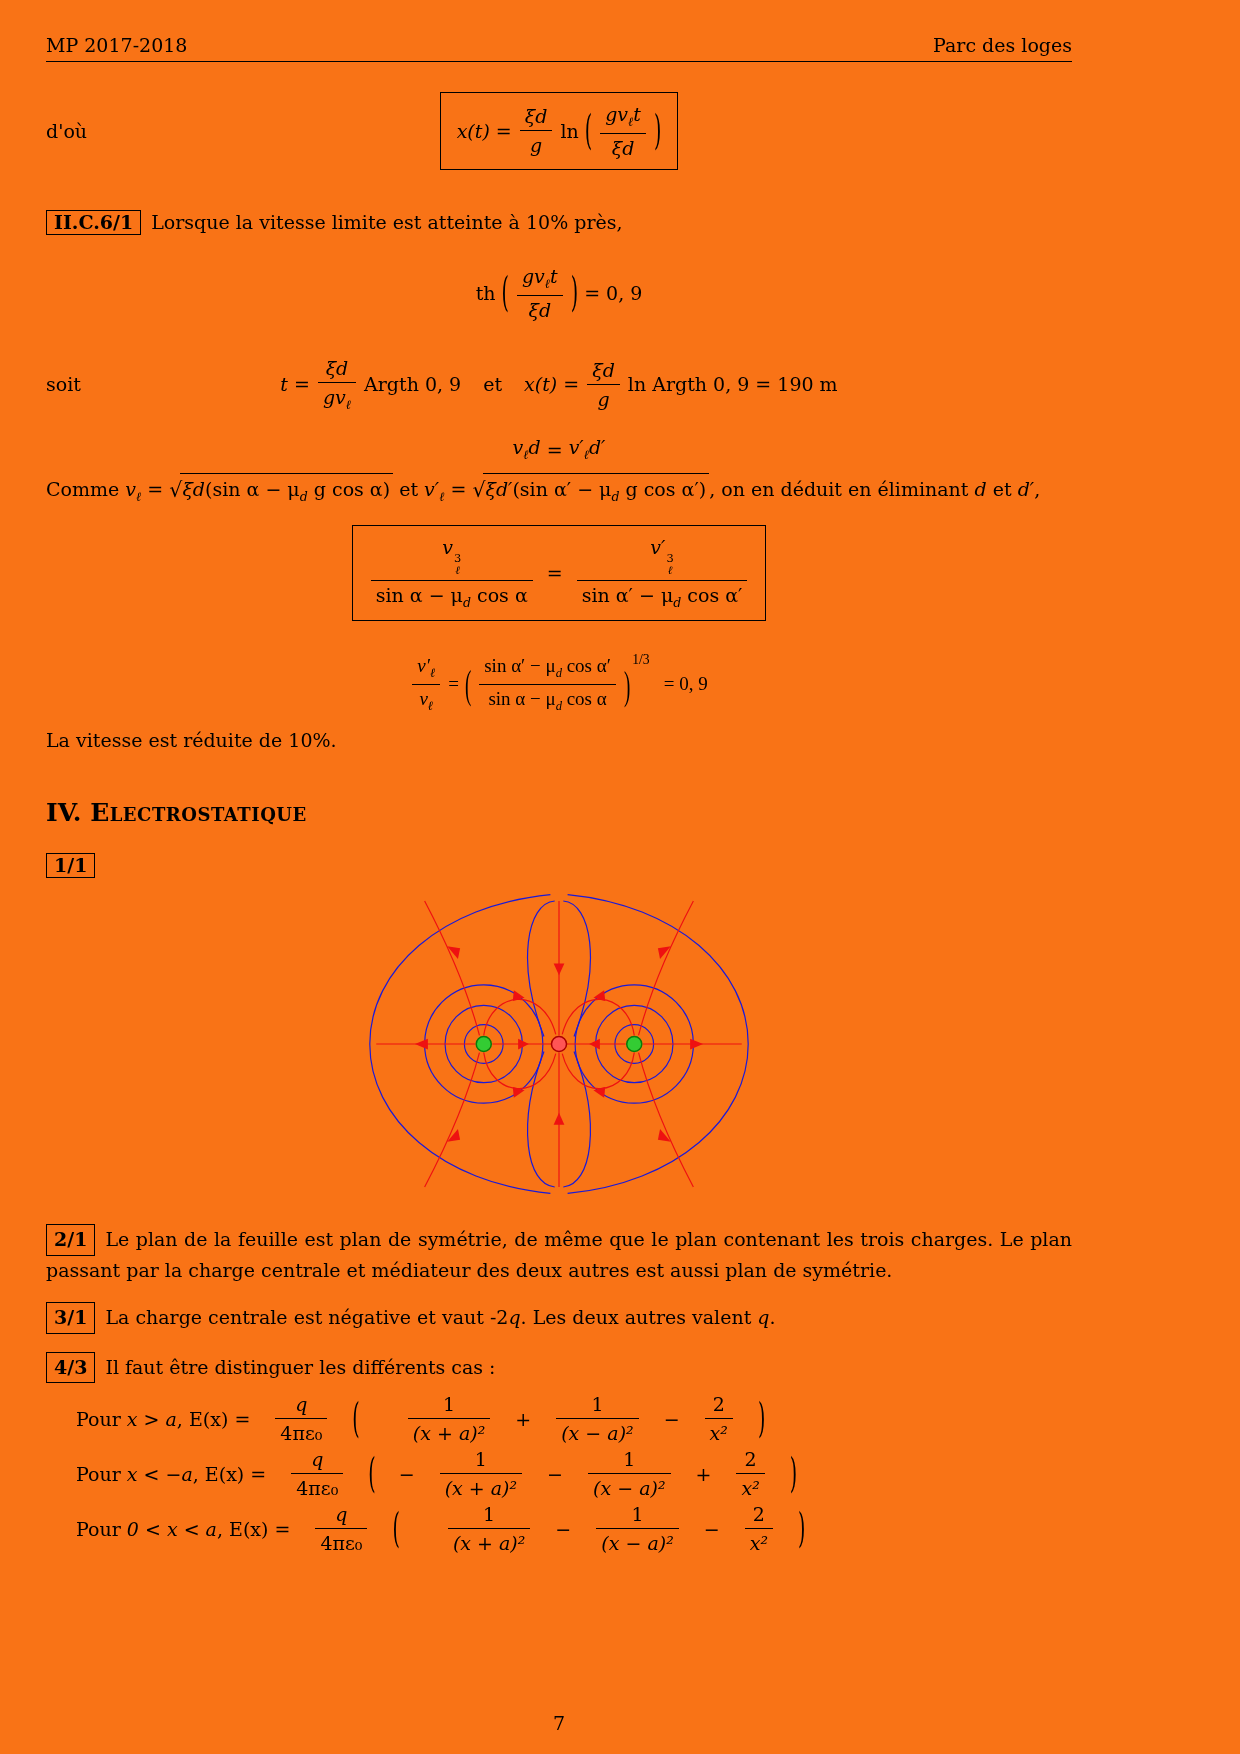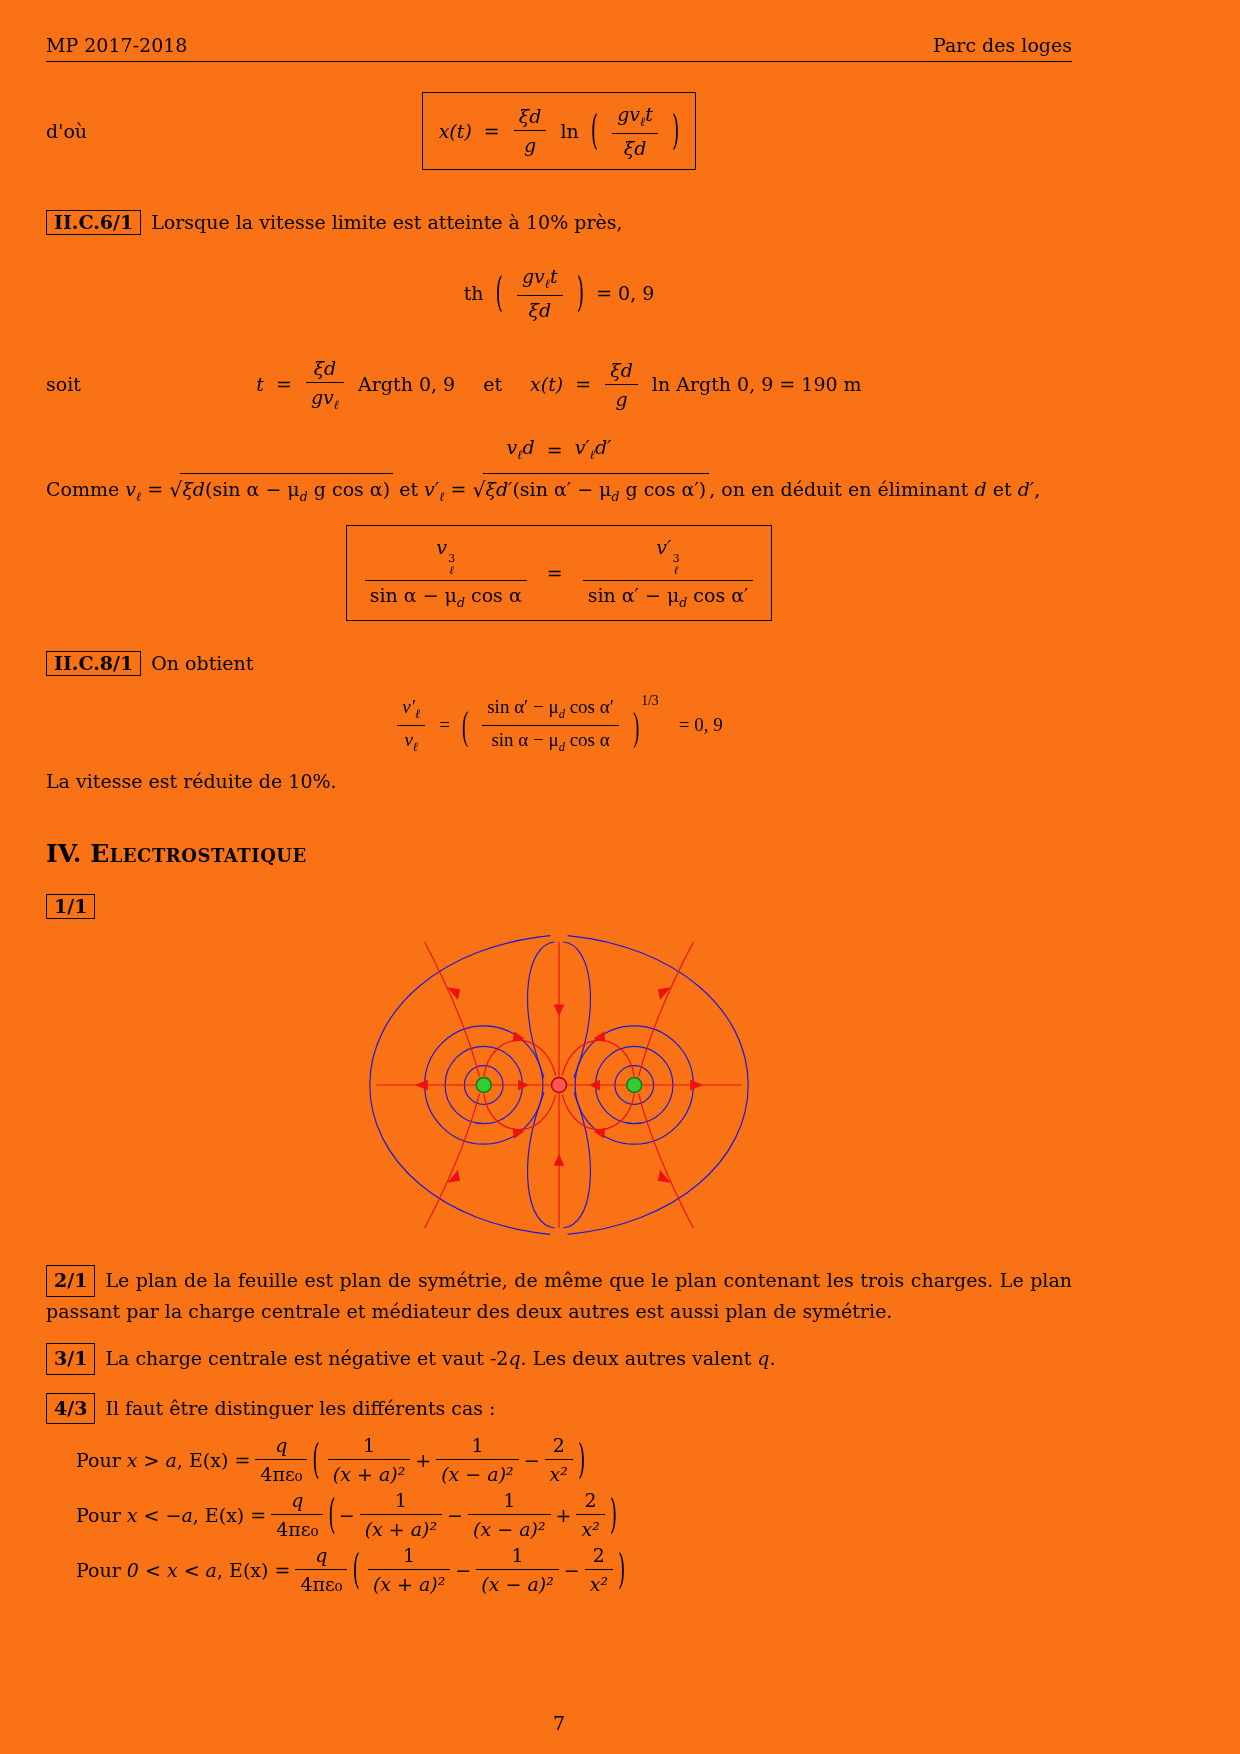--- a/index.html
+++ b/index.html
@@ -11,21 +11,21 @@
   }
   
   .pagehead { display:flex; justify-content:space-between; border-bottom:1.7px solid #000; padding-bottom:5px; }
   
   .qbox { display:inline-block; border:1.6px solid #000; padding:0 7px 1px; font-weight:bold; margin-right:10px; }
   
   .eqline { position:relative; text-align:center; }
   .side-label { position:absolute; left:0; top:50%; transform:translateY(-50%); }
   .labelline { margin:6px 0; }
   
-  .meq { display:inline-flex; align-items:center; gap:12px; }
+  .meq { display:inline-flex; align-items:center; gap:6px; }
   .tok { display:inline-block; white-space:nowrap; }
   .mi { font-style:italic; }
   .frac { display:inline-flex; flex-direction:column; align-items:stretch; text-align:center; vertical-align:middle; margin:0 2px; }
   .frac .num { display:block; border-bottom:1.3px solid #000; padding:0 5px 3px; }
   .frac .den { display:block; padding:3px 5px 0; }
   sub { font-size:0.66em; }
   sup { font-size:0.66em; }
   .ss { display:inline-flex; flex-direction:column; line-height:1.05; vertical-align:-0.45em; margin-left:1px; }
   .ss sup, .ss sub { font-size:0.6em; position:static; }
   .bp { display:inline-block; transform:scaleY(2.15); transform-origin:50% 50%; line-height:1; font-style:normal; }
@@ -34,21 +34,21 @@
   .sqrtwrap { white-space:nowrap; }
   .radsym { font-size:1.08em; position:relative; top:1px; margin-right:-2px; }
   .vinc { display:inline-block; border-top:1.3px solid #000; padding:1px 3px 0 2px; }
   
   .para { text-align:justify; line-height:1.5; margin:0; }
   
   .section-title { text-align:left; font-weight:bold; font-size:25px; margin:26px 0 20px; }
   .sc { font-variant:small-caps; letter-spacing:0.5px; }
   
   .cases { margin-left:30px; }
-  .case-row { display:flex; align-items:center; gap:3px; margin:4px 0; }
+  .case-row { display:flex; align-items:center; gap:23px; margin:4px 0; }
   
   .diagram-wrap { text-align:center; margin:4px 0 10px; }
   .chg-green { stroke:#0a7a0a; stroke-width:1.4; }
   .chg-red { stroke:#aa0000; stroke-width:1.4; }
   footer { margin-top:auto; text-align:center; padding-top:12px; }
 </style>
 </head>
 <body>
 
 <div class="page">
@@ -150,23 +150,20 @@
           <span class="num"><span class="mi">v′</span><span class="ss">
                 <sup>3</sup>
                 <sub class="mi">ℓ</sub>
               </span></span>
           <span class="den"><span>sin α′ − μ</span><sub class="mi">d</sub><span> cos α′</span></span>
         </span>
       </span>
     </span>
   </div>
 
-  <div class="labelline" style="margin-top:10px;">
-    <span class="qbox">II.C.8/1</span><span>On obtient</span>
-  </div>
   <div class="eqline" style="margin:14px 0 12px;font-family:Liberation Serif, serif;">
     <span class="meq">
       <span class="frac">
         <span class="num"><span class="mi">v′</span><sub class="mi">ℓ</sub></span>
         <span class="den"><span class="mi">v</span><sub class="mi">ℓ</sub></span>
       </span>
       <span class="tok">=</span>
       <span class="bp">(</span>
       <span class="frac">
         <span class="num"><span>sin α′ − μ</span><sub class="mi">d</sub><span> cos α′</span></span>

